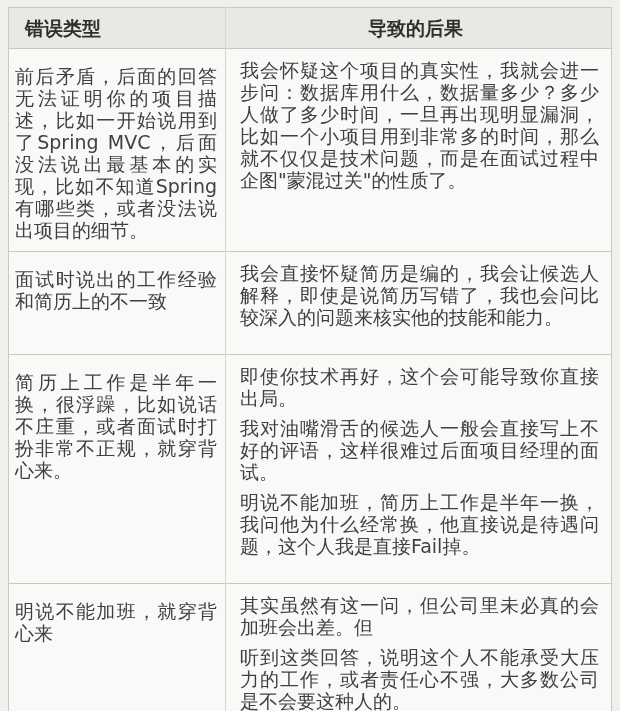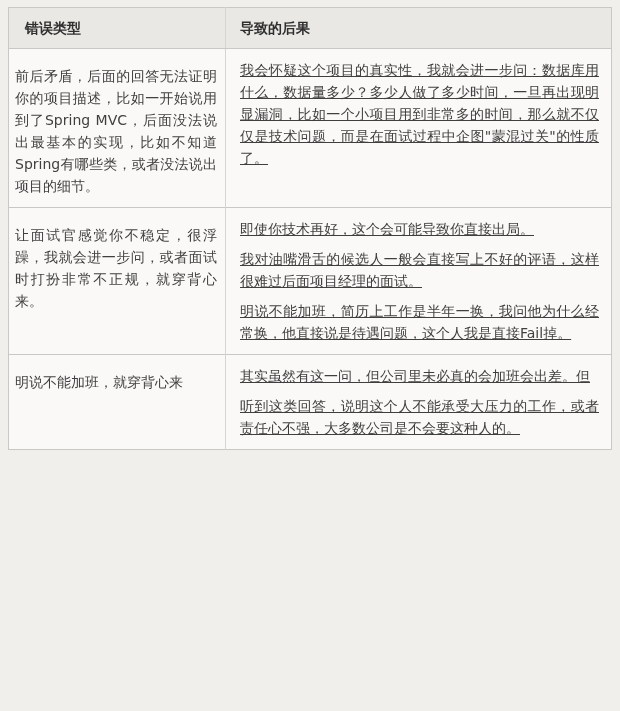--- a/index.html
+++ b/index.html
@@ -25,34 +25,34 @@
   table{
     width:100%;
     border-collapse:collapse;
     background:var(--cell-bg);
     border:1px solid var(--border);
   }
   th,td{
     vertical-align:top;
     text-align:left;
     color:var(--text);
-    font-size:14px;
+    font-size:19px;
     line-height:22px;
   }
   th{
     background:var(--header-bg);
     font-weight:bold;
     color:var(--header-text);
     border-bottom:1px solid var(--border);
   }
   th.error{width:217px;padding:9px 8px 9px 16px;}
-  th.consequence{padding:9px 20px 9px 14px;border-left:1px solid var(--divider);}
+  th.consequence{padding:9px 20px 9px 14px;border-left:1px solid var(--divider);text-align:center;}
   td{border-top:1px solid var(--border);}
   td.error{width:217px;padding:16px 8px 10px 6px;}
-  td.consequence{padding:10px 12px 10px 14px;border-left:1px solid var(--divider);text-decoration:underline;}
+  td.consequence{padding:10px 12px 26px 14px;border-left:1px solid var(--divider);}
   td p{
     text-align:justify;
     margin-bottom:8px;
   }
   td p:last-child{margin-bottom:0;}
 </style>
 </head>
 <body>
 
 <div class="table-wrap">
@@ -67,21 +67,29 @@
         <tr>
           <td class="error">
             <p>前后矛盾，后面的回答无法证明你的项目描述，比如一开始说用到了Spring MVC，后面没法说出最基本的实现，比如不知道Spring有哪些类，或者没法说出项目的细节。</p>
           </td>
           <td class="consequence">
             <p>我会怀疑这个项目的真实性，我就会进一步问：数据库用什么，数据量多少？多少人做了多少时间，一旦再出现明显漏洞，比如一个小项目用到非常多的时间，那么就不仅仅是技术问题，而是在面试过程中企图"蒙混过关"的性质了。</p>
           </td>
         </tr>
         <tr>
           <td class="error">
-            <p>让面试官感觉你不稳定，很浮躁，我就会进一步问，或者面试时打扮非常不正规，就穿背心来。</p>
+            <p>面试时说出的工作经验和简历上的不一致</p>
+          </td>
+          <td class="consequence">
+            <p>我会直接怀疑简历是编的，我会让候选人解释，即使是说简历写错了，我也会问比较深入的问题来核实他的技能和能力。</p>
+          </td>
+        </tr>
+        <tr>
+          <td class="error">
+            <p>简历上工作是半年一换，很浮躁，比如说话不庄重，或者面试时打扮非常不正规，就穿背心来。</p>
           </td>
           <td class="consequence">
             <p>即使你技术再好，这个会可能导致你直接出局。</p>
             <p>我对油嘴滑舌的候选人一般会直接写上不好的评语，这样很难过后面项目经理的面试。</p>
             <p>明说不能加班，简历上工作是半年一换，我问他为什么经常换，他直接说是待遇问题，这个人我是直接Fail掉。</p>
           </td>
         </tr>
         <tr>
           <td class="error">
             <p>明说不能加班，就穿背心来</p>

